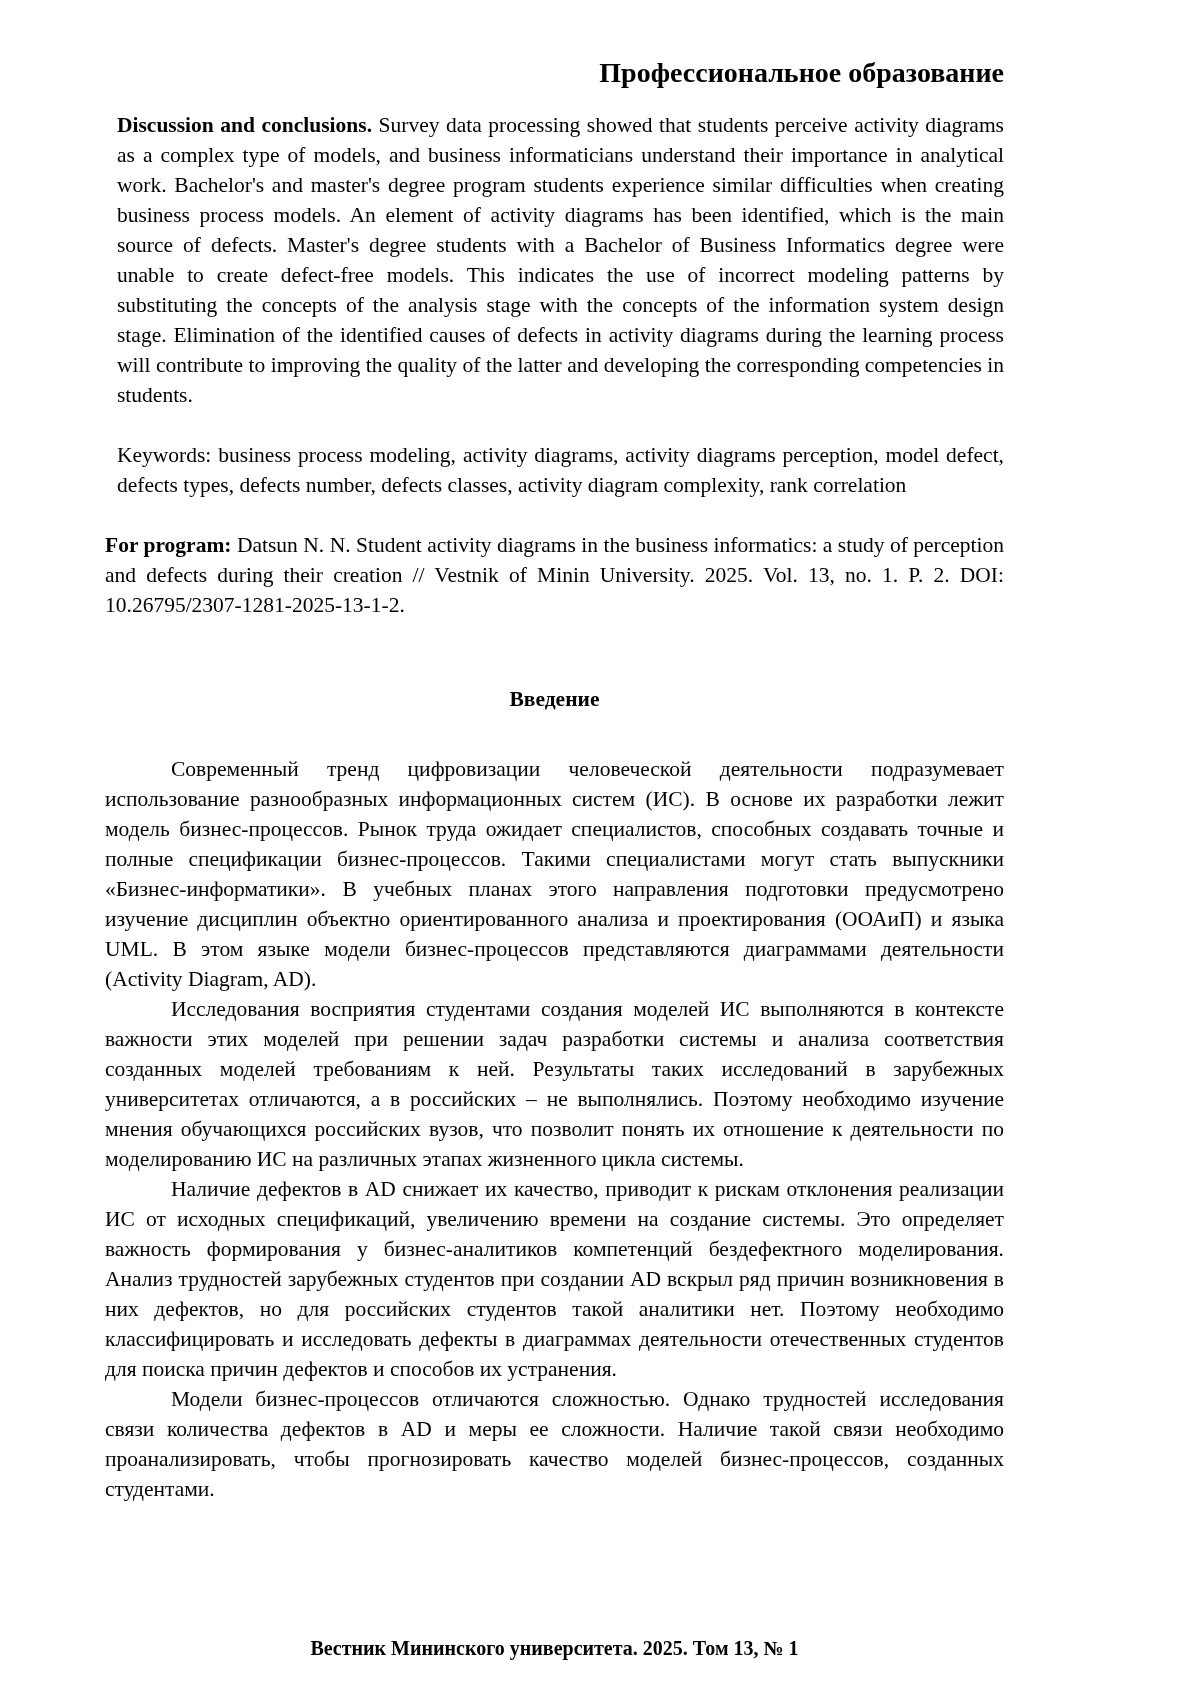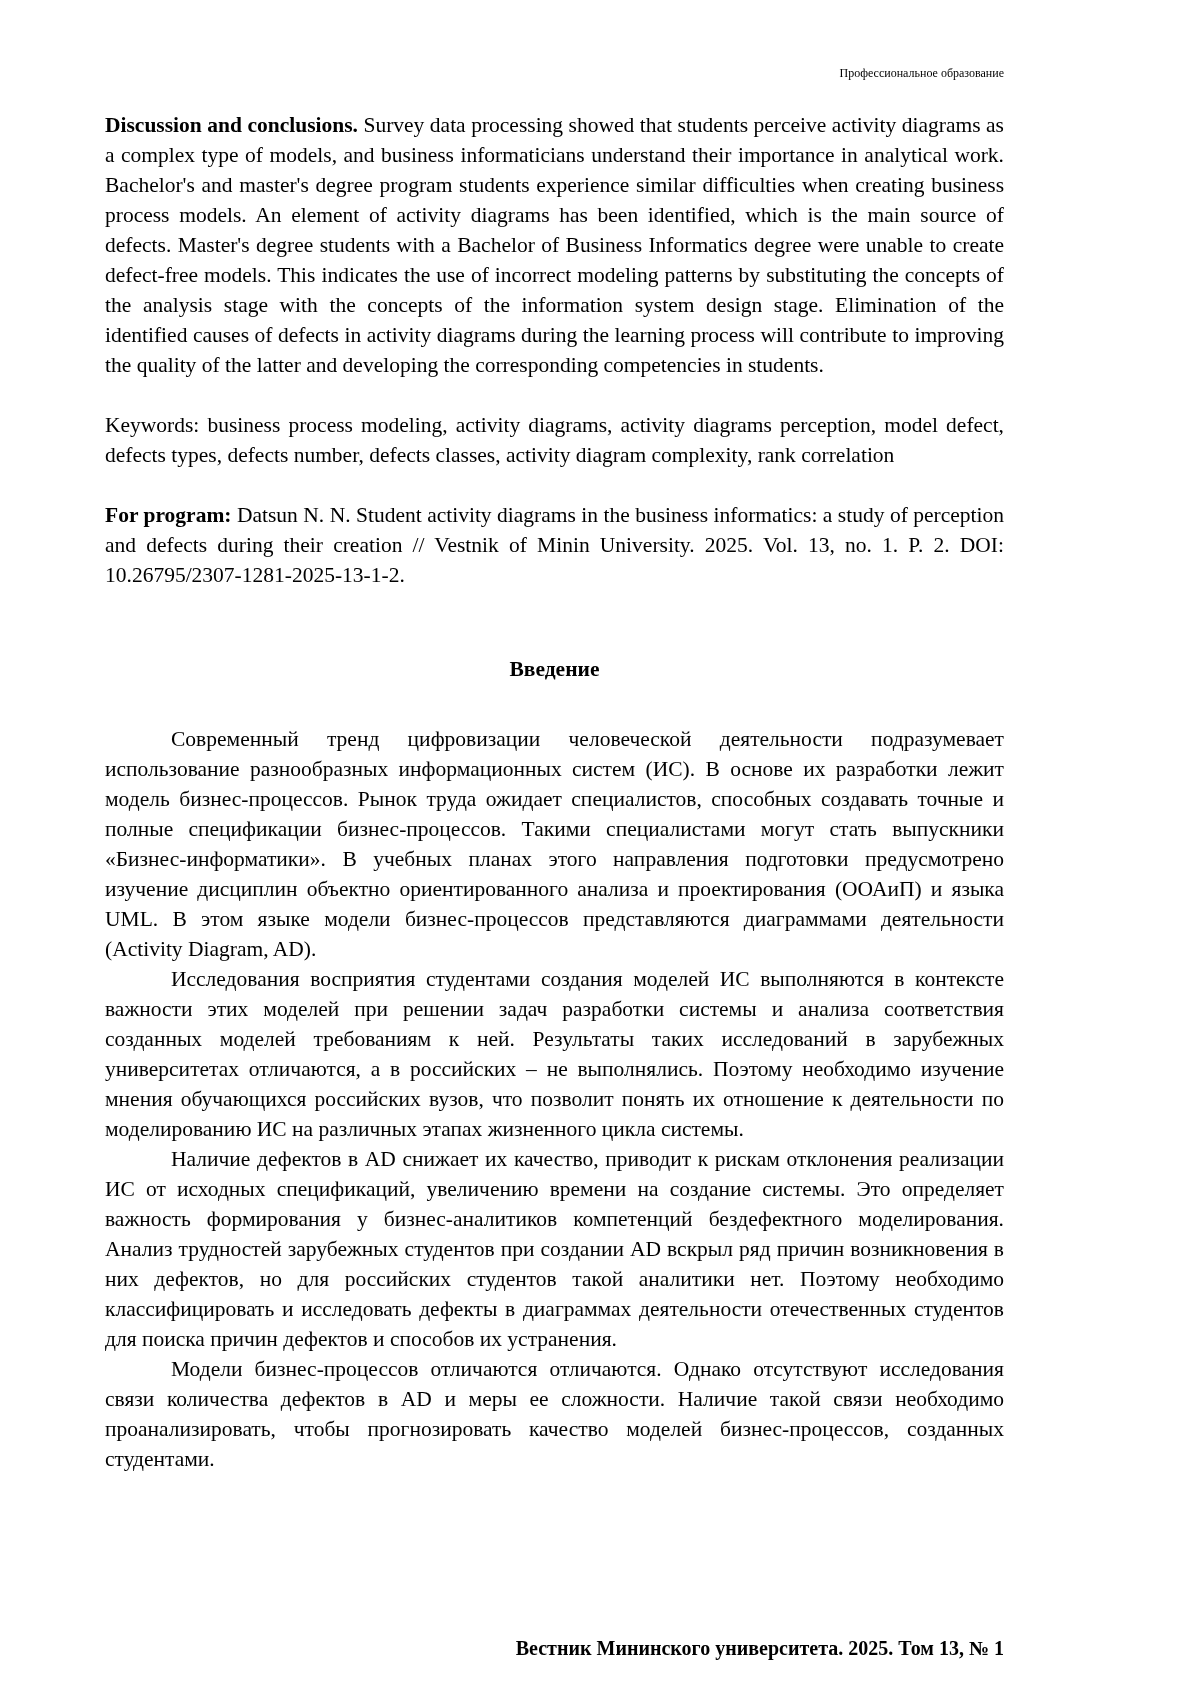--- a/index.html
+++ b/index.html
@@ -14,40 +14,40 @@
     box-sizing: border-box;
     padding: 58px 196px 34px 105px;
     font-family: "Liberation Serif", "DejaVu Serif", serif;
     font-size: 21.5px;
     line-height: 30px;
     display: flex;
     flex-direction: column;
   }
   .running-header {
     text-align: right;
-    font-weight: normal;
-    font-size: 12px;
+    font-weight: bold;
+    font-size: 28px;
     margin-bottom: 22px;
   }
   p.para {
     margin: 0;
     text-align: justify;
   }
-  p.spaced-after { margin-bottom: 30px; }
+  p.spaced-after { margin-bottom: 30px; margin-left: 12px; }
   .italic { }
   .bold { font-weight: bold; }
   .section-title {
     text-align: center;
     font-weight: bold;
     margin: 64px 0 40px 0;
   }
   .indent { text-indent: 66px; }
   .footer {
     margin-top: auto;
-    text-align: right;
+    text-align: center;
     font-weight: bold;
     font-size: 20px;
     padding-top: 40px;
   }
 </style>
 </head>
 <body>
 
 <div class="page">
 
@@ -60,17 +60,17 @@
   <p class="para"><span class="bold">For program:</span><span> Datsun N. N. Student activity diagrams in the business informatics: a study of perception and defects during their creation // Vestnik of Minin University. 2025. Vol. 13, no. 1. P. 2. DOI: 10.26795/2307-1281-2025-13-1-2.</span></p>
 
   <div class="section-title">Введение</div>
 
   <p class="para indent">Современный тренд цифровизации человеческой деятельности подразумевает использование разнообразных информационных систем (ИС). В основе их разработки лежит модель бизнес-процессов. Рынок труда ожидает специалистов, способных создавать точные и полные спецификации бизнес-процессов. Такими специалистами могут стать выпускники «Бизнес-информатики». В учебных планах этого направления подготовки предусмотрено изучение дисциплин объектно ориентированного анализа и проектирования (ООАиП) и языка UML. В этом языке модели бизнес-процессов представляются диаграммами деятельности (Activity Diagram, AD).</p>
 
   <p class="para indent">Исследования восприятия студентами создания моделей ИС выполняются в контексте важности этих моделей при решении задач разработки системы и анализа соответствия созданных моделей требованиям к ней. Результаты таких исследований в зарубежных университетах отличаются, а в российских – не выполнялись. Поэтому необходимо изучение мнения обучающихся российских вузов, что позволит понять их отношение к деятельности по моделированию ИС на различных этапах жизненного цикла системы.</p>
 
   <p class="para indent">Наличие дефектов в AD снижает их качество, приводит к рискам отклонения реализации ИС от исходных спецификаций, увеличению времени на создание системы. Это определяет важность формирования у бизнес-аналитиков компетенций бездефектного моделирования. Анализ трудностей зарубежных студентов при создании AD вскрыл ряд причин возникновения в них дефектов, но для российских студентов такой аналитики нет. Поэтому необходимо классифицировать и исследовать дефекты в диаграммах деятельности отечественных студентов для поиска причин дефектов и способов их устранения.</p>
 
-  <p class="para indent">Модели бизнес-процессов отличаются отличаются. Однако отсутствуют исследования связи количества дефектов в AD и меры ее сложности. Наличие такой связи необходимо проанализировать, чтобы прогнозировать качество моделей бизнес-процессов, созданных студентами.</p>
+  <p class="para indent">Модели бизнес-процессов отличаются сложностью. Однако трудностей исследования связи количества дефектов в AD и меры ее сложности. Наличие такой связи необходимо проанализировать, чтобы прогнозировать качество моделей бизнес-процессов, созданных студентами.</p>
 
   <div class="footer">Вестник Мининского университета. 2025. Том 13, № 1</div>
 
 </div>
 
 </body></html>

